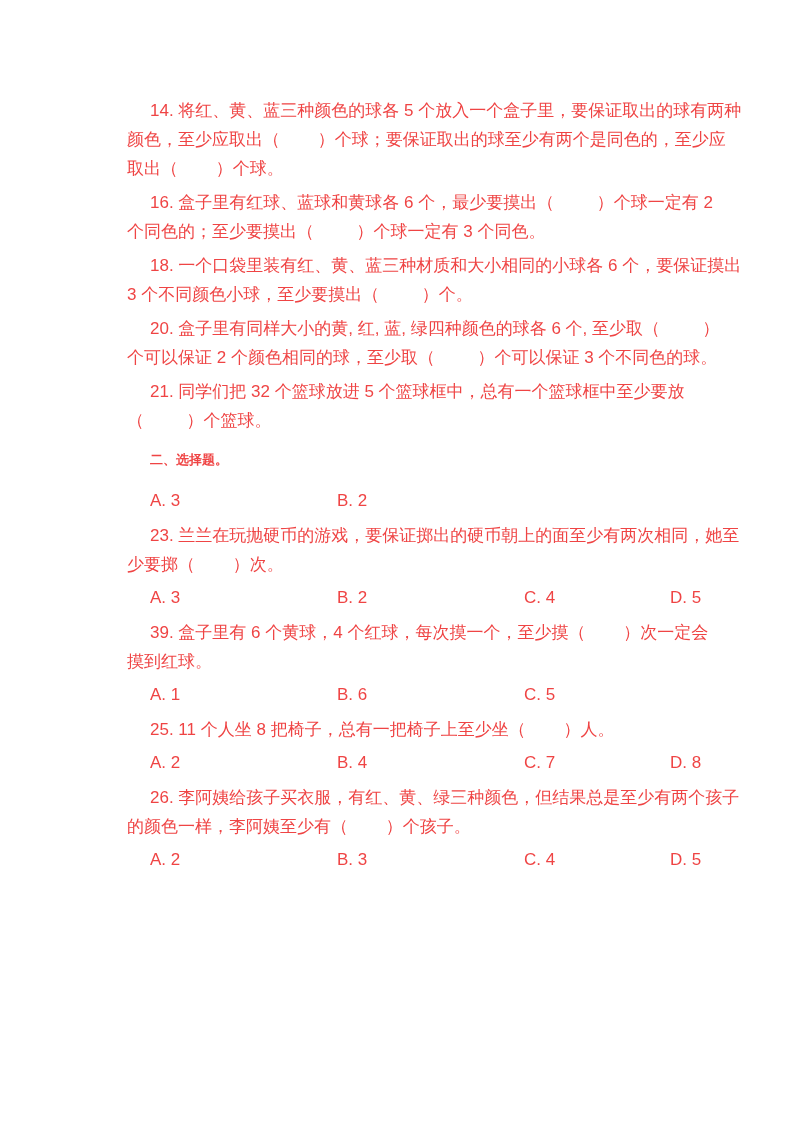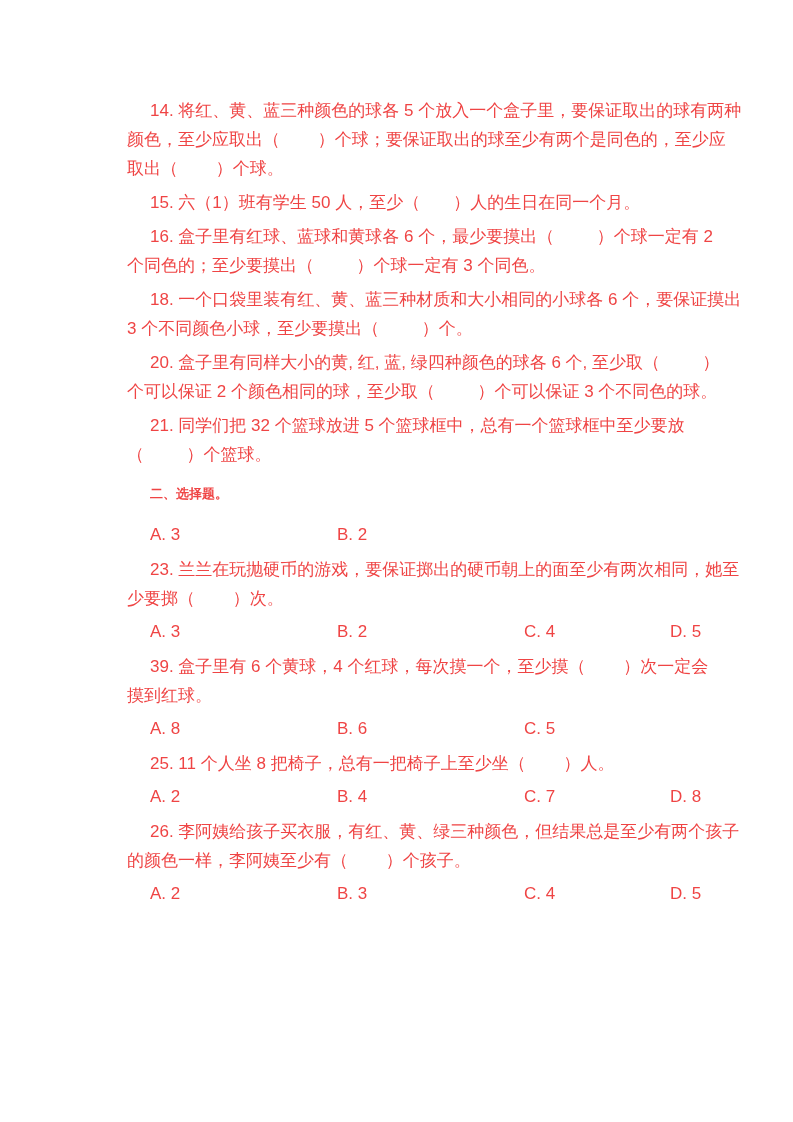--- a/index.html
+++ b/index.html
@@ -49,21 +49,20 @@
 </style>
 </head>
 <body>
 
 <div class="page">
 
   <section>
     <p class="q">14. 将红、黄、蓝三种颜色的球各 5 个放入一个盒子里，要保证取出的球有两种
 颜色，至少应取出（        ）个球；要保证取出的球至少有两个是同色的，至少应
 取出（        ）个球。</p>
-    <p class="q">15. 六（1）班有学生 50 人，至少（       ）人的生日在同一个月。</p>
     <p class="q">16. 盒子里有红球、蓝球和黄球各 6 个，最少要摸出（         ）个球一定有 2
 个同色的；至少要摸出（         ）个球一定有 3 个同色。</p>
     <p class="q">18. 一个口袋里装有红、黄、蓝三种材质和大小相同的小球各 6 个，要保证摸出
 3 个不同颜色小球，至少要摸出（         ）个。</p>
     <p class="q">20. 盒子里有同样大小的黄, 红, 蓝, 绿四种颜色的球各 6 个, 至少取（         ）
 个可以保证 2 个颜色相同的球，至少取（         ）个可以保证 3 个不同色的球。</p>
     <p class="q">21. 同学们把 32 个篮球放进 5 个篮球框中，总有一个篮球框中至少要放
 （         ）个篮球。</p>
   </section>
 
@@ -87,21 +86,21 @@
         <span class="opt opt-b">B. 2</span>
         <span class="opt opt-c">C. 4</span>
         <span class="opt opt-d">D. 5</span>
       </div>
     </div>
 
     <div class="cq">
       <p class="q">39. 盒子里有 6 个黄球，4 个红球，每次摸一个，至少摸（        ）次一定会
 摸到红球。</p>
       <div class="opts">
-        <span class="opt opt-a">A. 8</span>
+        <span class="opt opt-a">A. 1</span>
         <span class="opt opt-b">B. 6</span>
         <span class="opt opt-c">C. 5</span>
         <span class="opt opt-d"></span>
       </div>
     </div>
 
     <div class="cq">
       <p class="q">25. 11 个人坐 8 把椅子，总有一把椅子上至少坐（        ）人。</p>
       <div class="opts">
         <span class="opt opt-a">A. 2</span>

